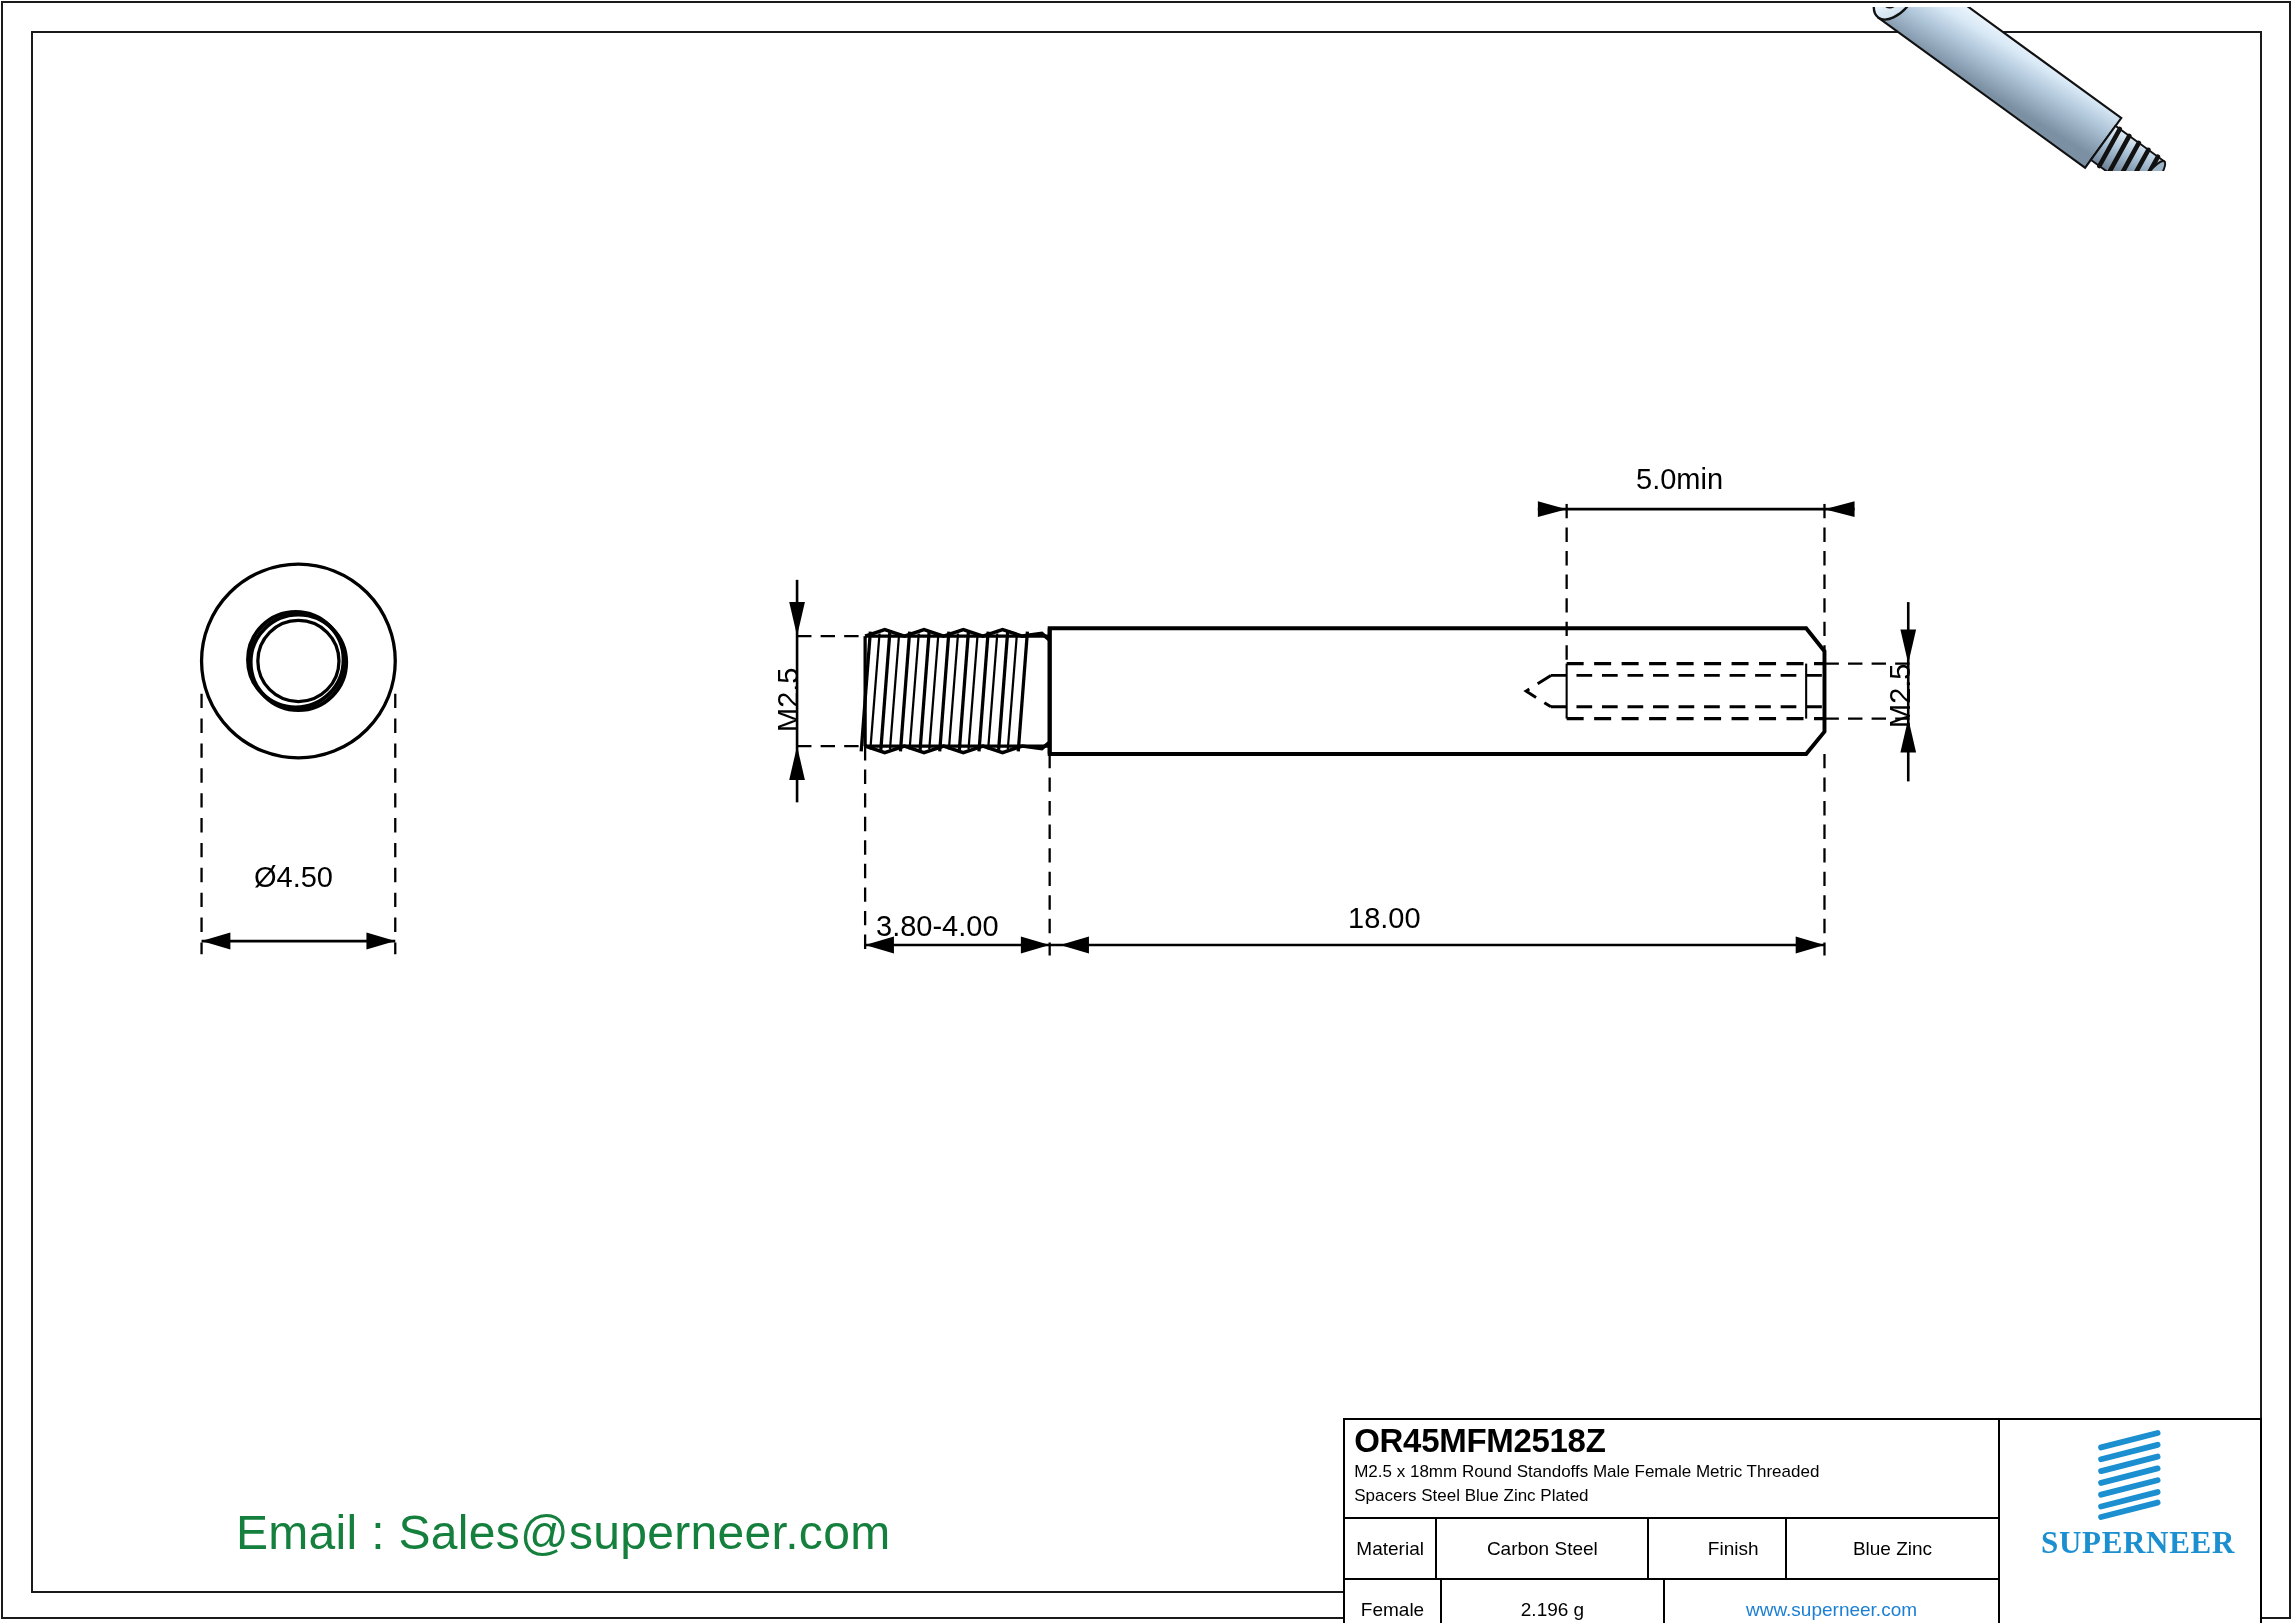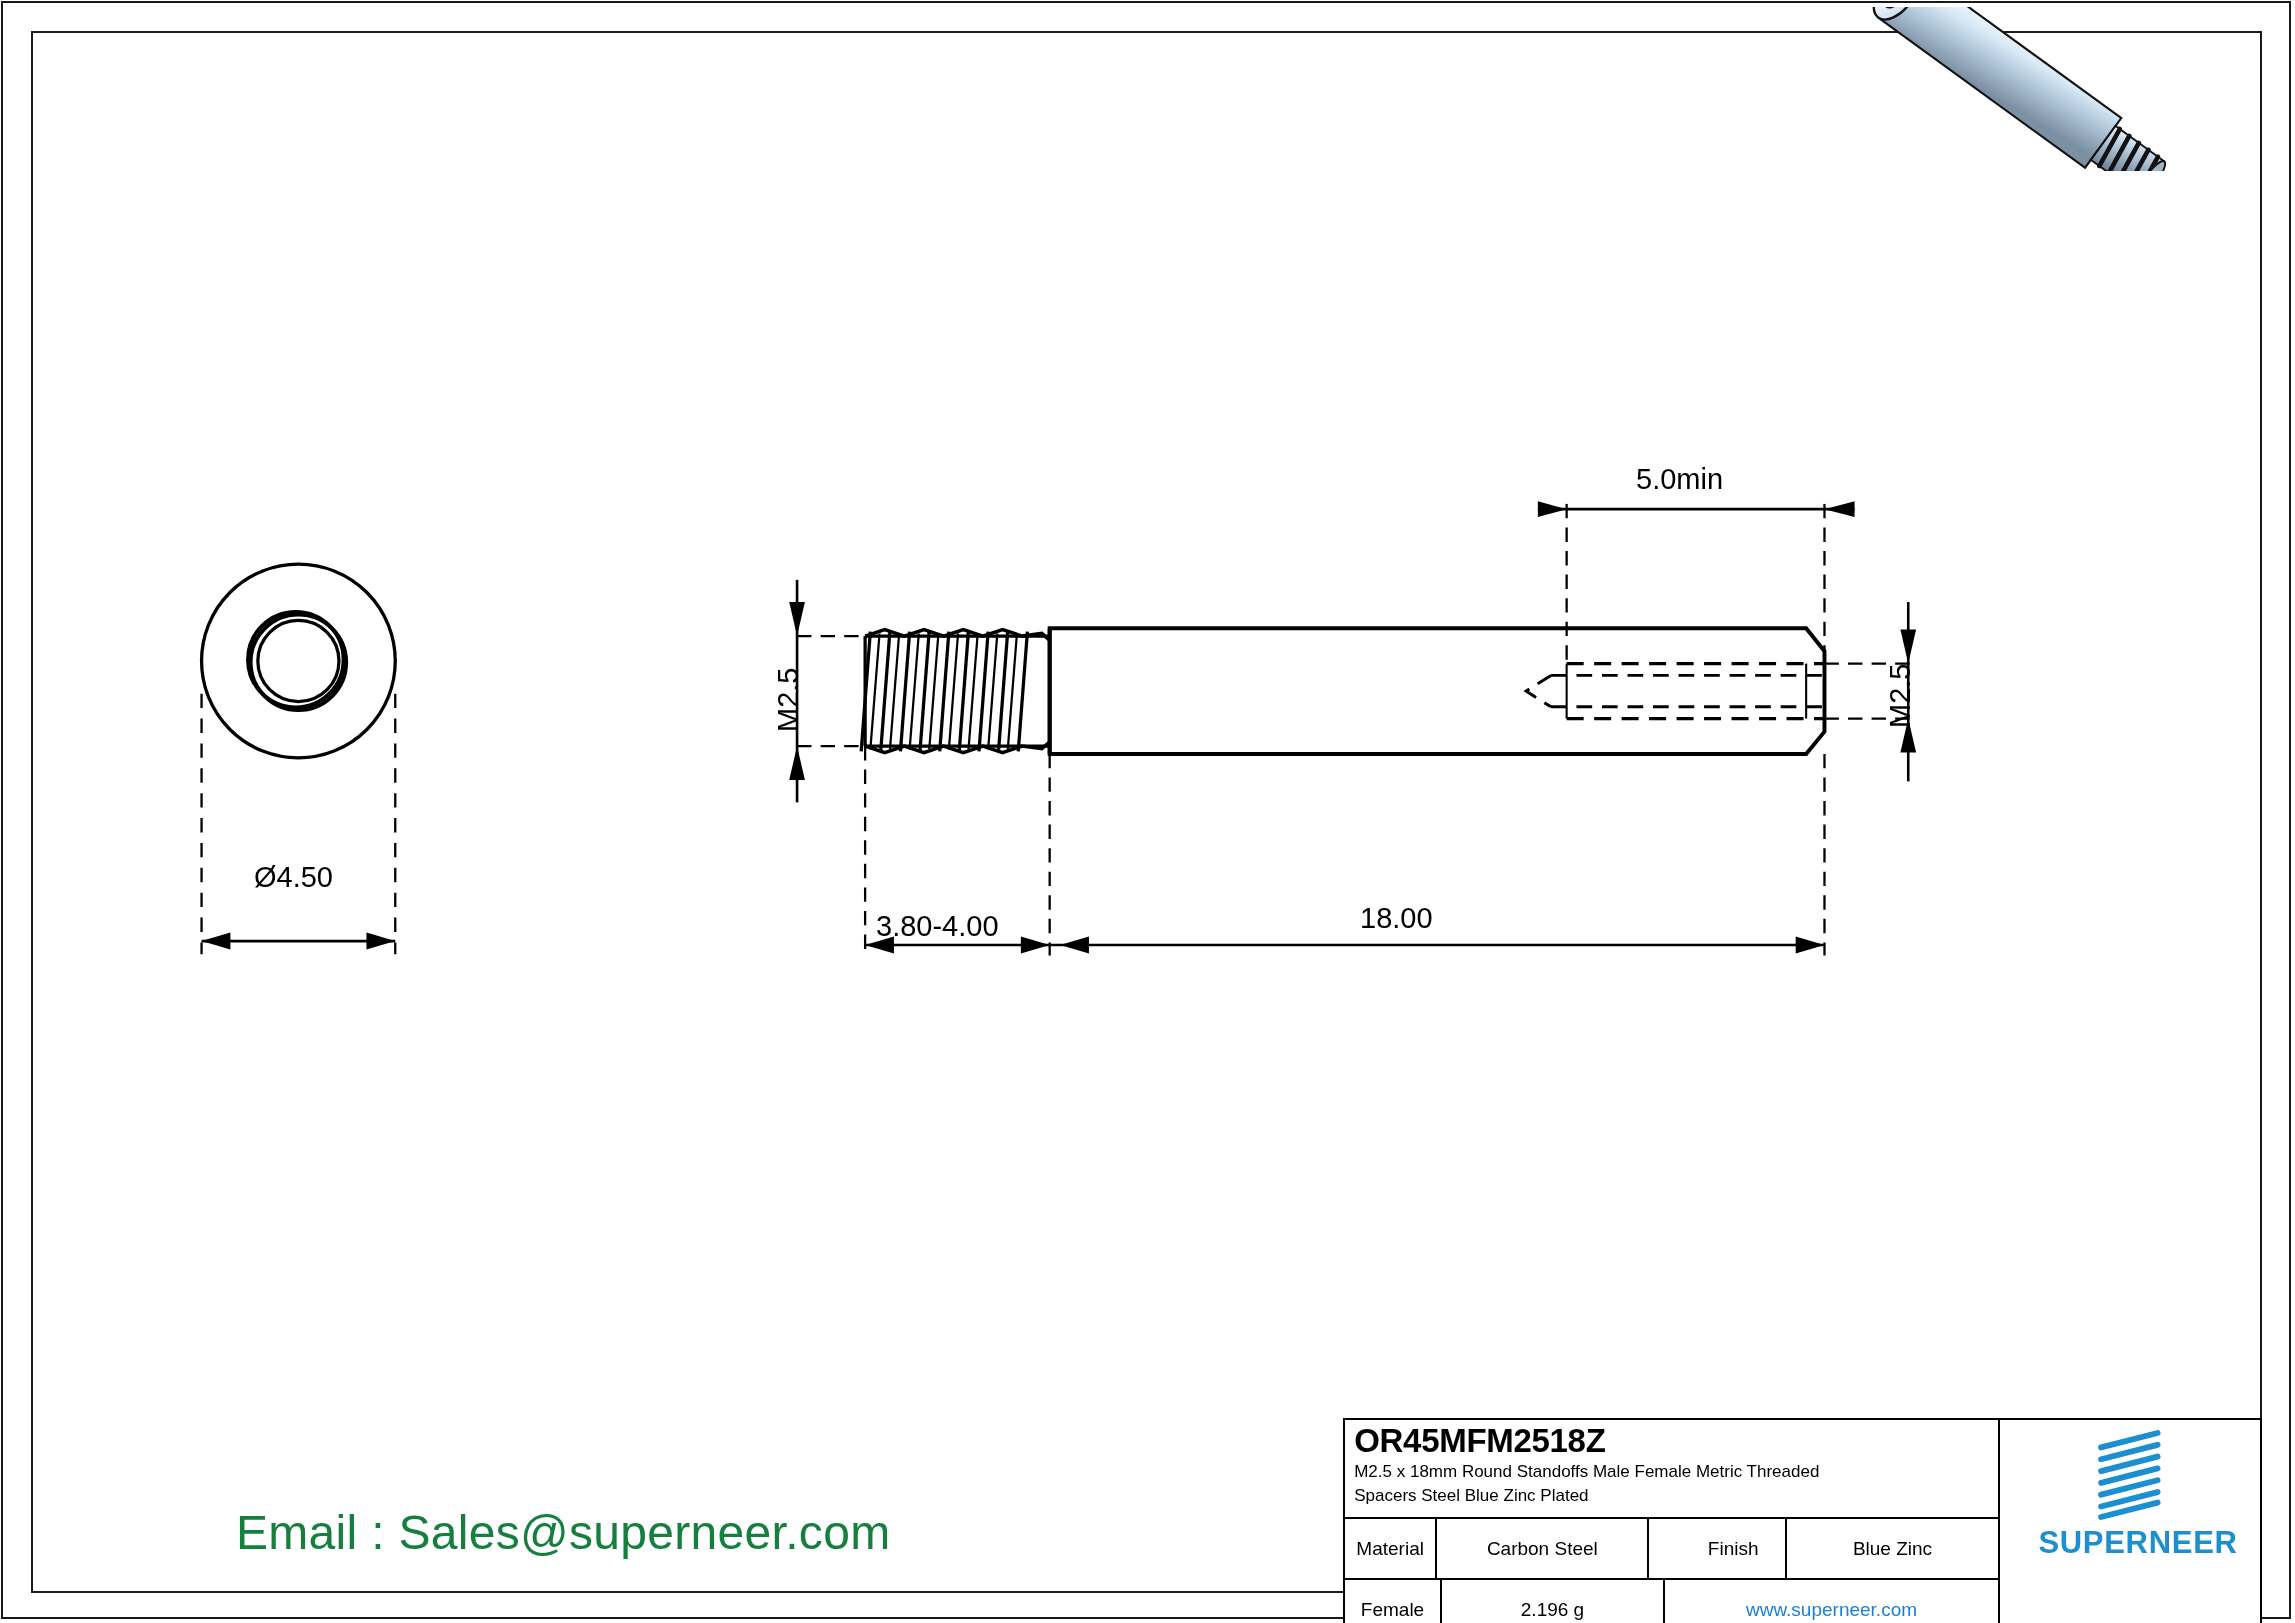--- a/index.html
+++ b/index.html
@@ -64,21 +64,21 @@
   .c-value2{width:222px;}
   .c-url{width:333px;color:#1b7fd4;font-size:19px;}
   .tb-right{
     width:261px;display:flex;flex-direction:column;
     align-items:center;justify-content:flex-start;padding-top:9.2px;box-sizing:border-box;
   }
   .logo-mark{width:84px;height:92px;}
   .logo-word{
     font-size:31px;font-weight:bold;color:#1b8fd0;
     letter-spacing:0.7px;margin-top:3.9px;
-    font-family:Liberation Sans, sans-serif;
+    font-family:Liberation Serif, serif;
     margin-left:16px;
   }
 
   
   .dim{position:absolute;color:#000;font-size:29px;white-space:nowrap;font-family:"Liberation Sans", sans-serif;}
   .dim.vert{transform:rotate(-90deg);transform-origin:left top;}
 </style>
 </head>
 <body>
 
@@ -236,21 +236,21 @@
       <polygon points="2788,1444 2744,1431 2744,1457" fill="#000"></polygon>
     </g>
   </svg>
 
   <div class="dim" style="left:254px;top:861px;">Ø4.50</div>
 
   <div class="dim vert" style="left:772px;top:732px;">M2.5</div>
 
   <div class="dim" style="left:876px;top:910px;">3.80-4.00</div>
 
-  <div class="dim" style="left:1348px;top:902px;margin-left:12px;">18.00</div>
+  <div class="dim" style="left:1348px;top:902px;">18.00</div>
 
   <div class="dim" style="left:1636px;top:463px;">5.0min</div>
 
   <div class="dim vert" style="left:1884px;top:728px;">M2.5</div>
 
   <div class="email-text">Email : Sales@superneer.com</div>
 
   <div class="titleblock">
     <div class="tb-left">
       <div class="tb-desc">

